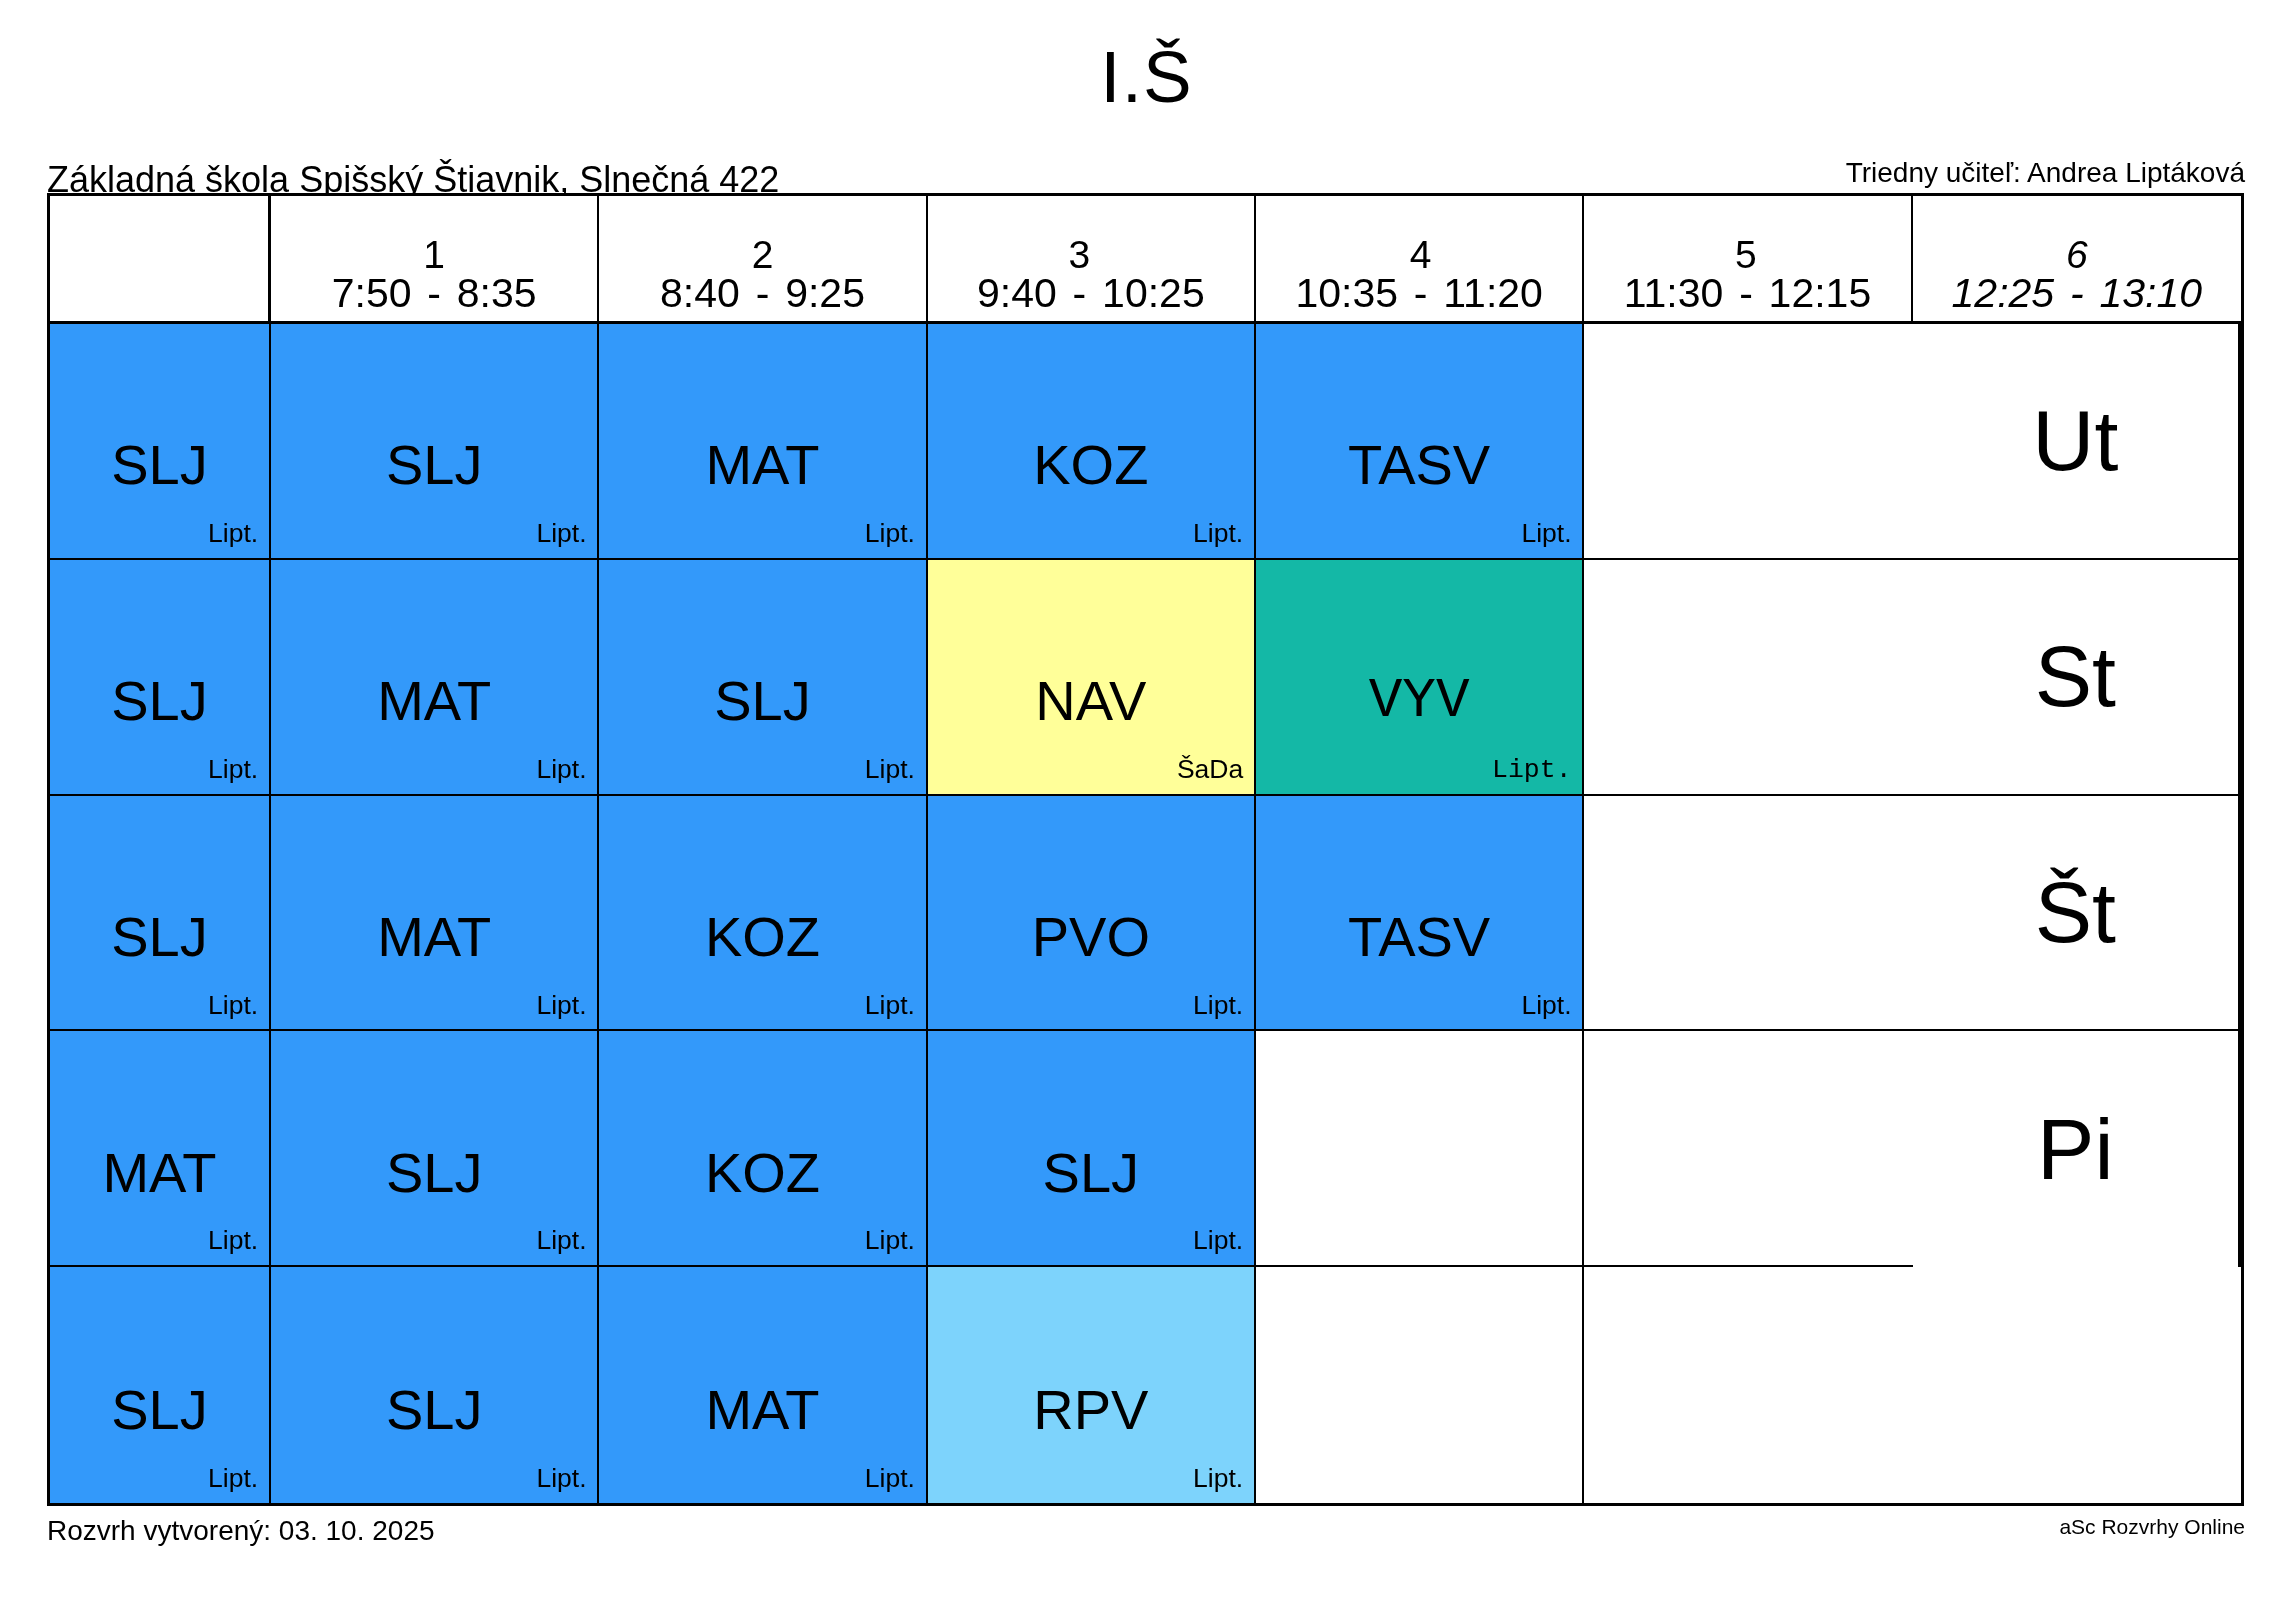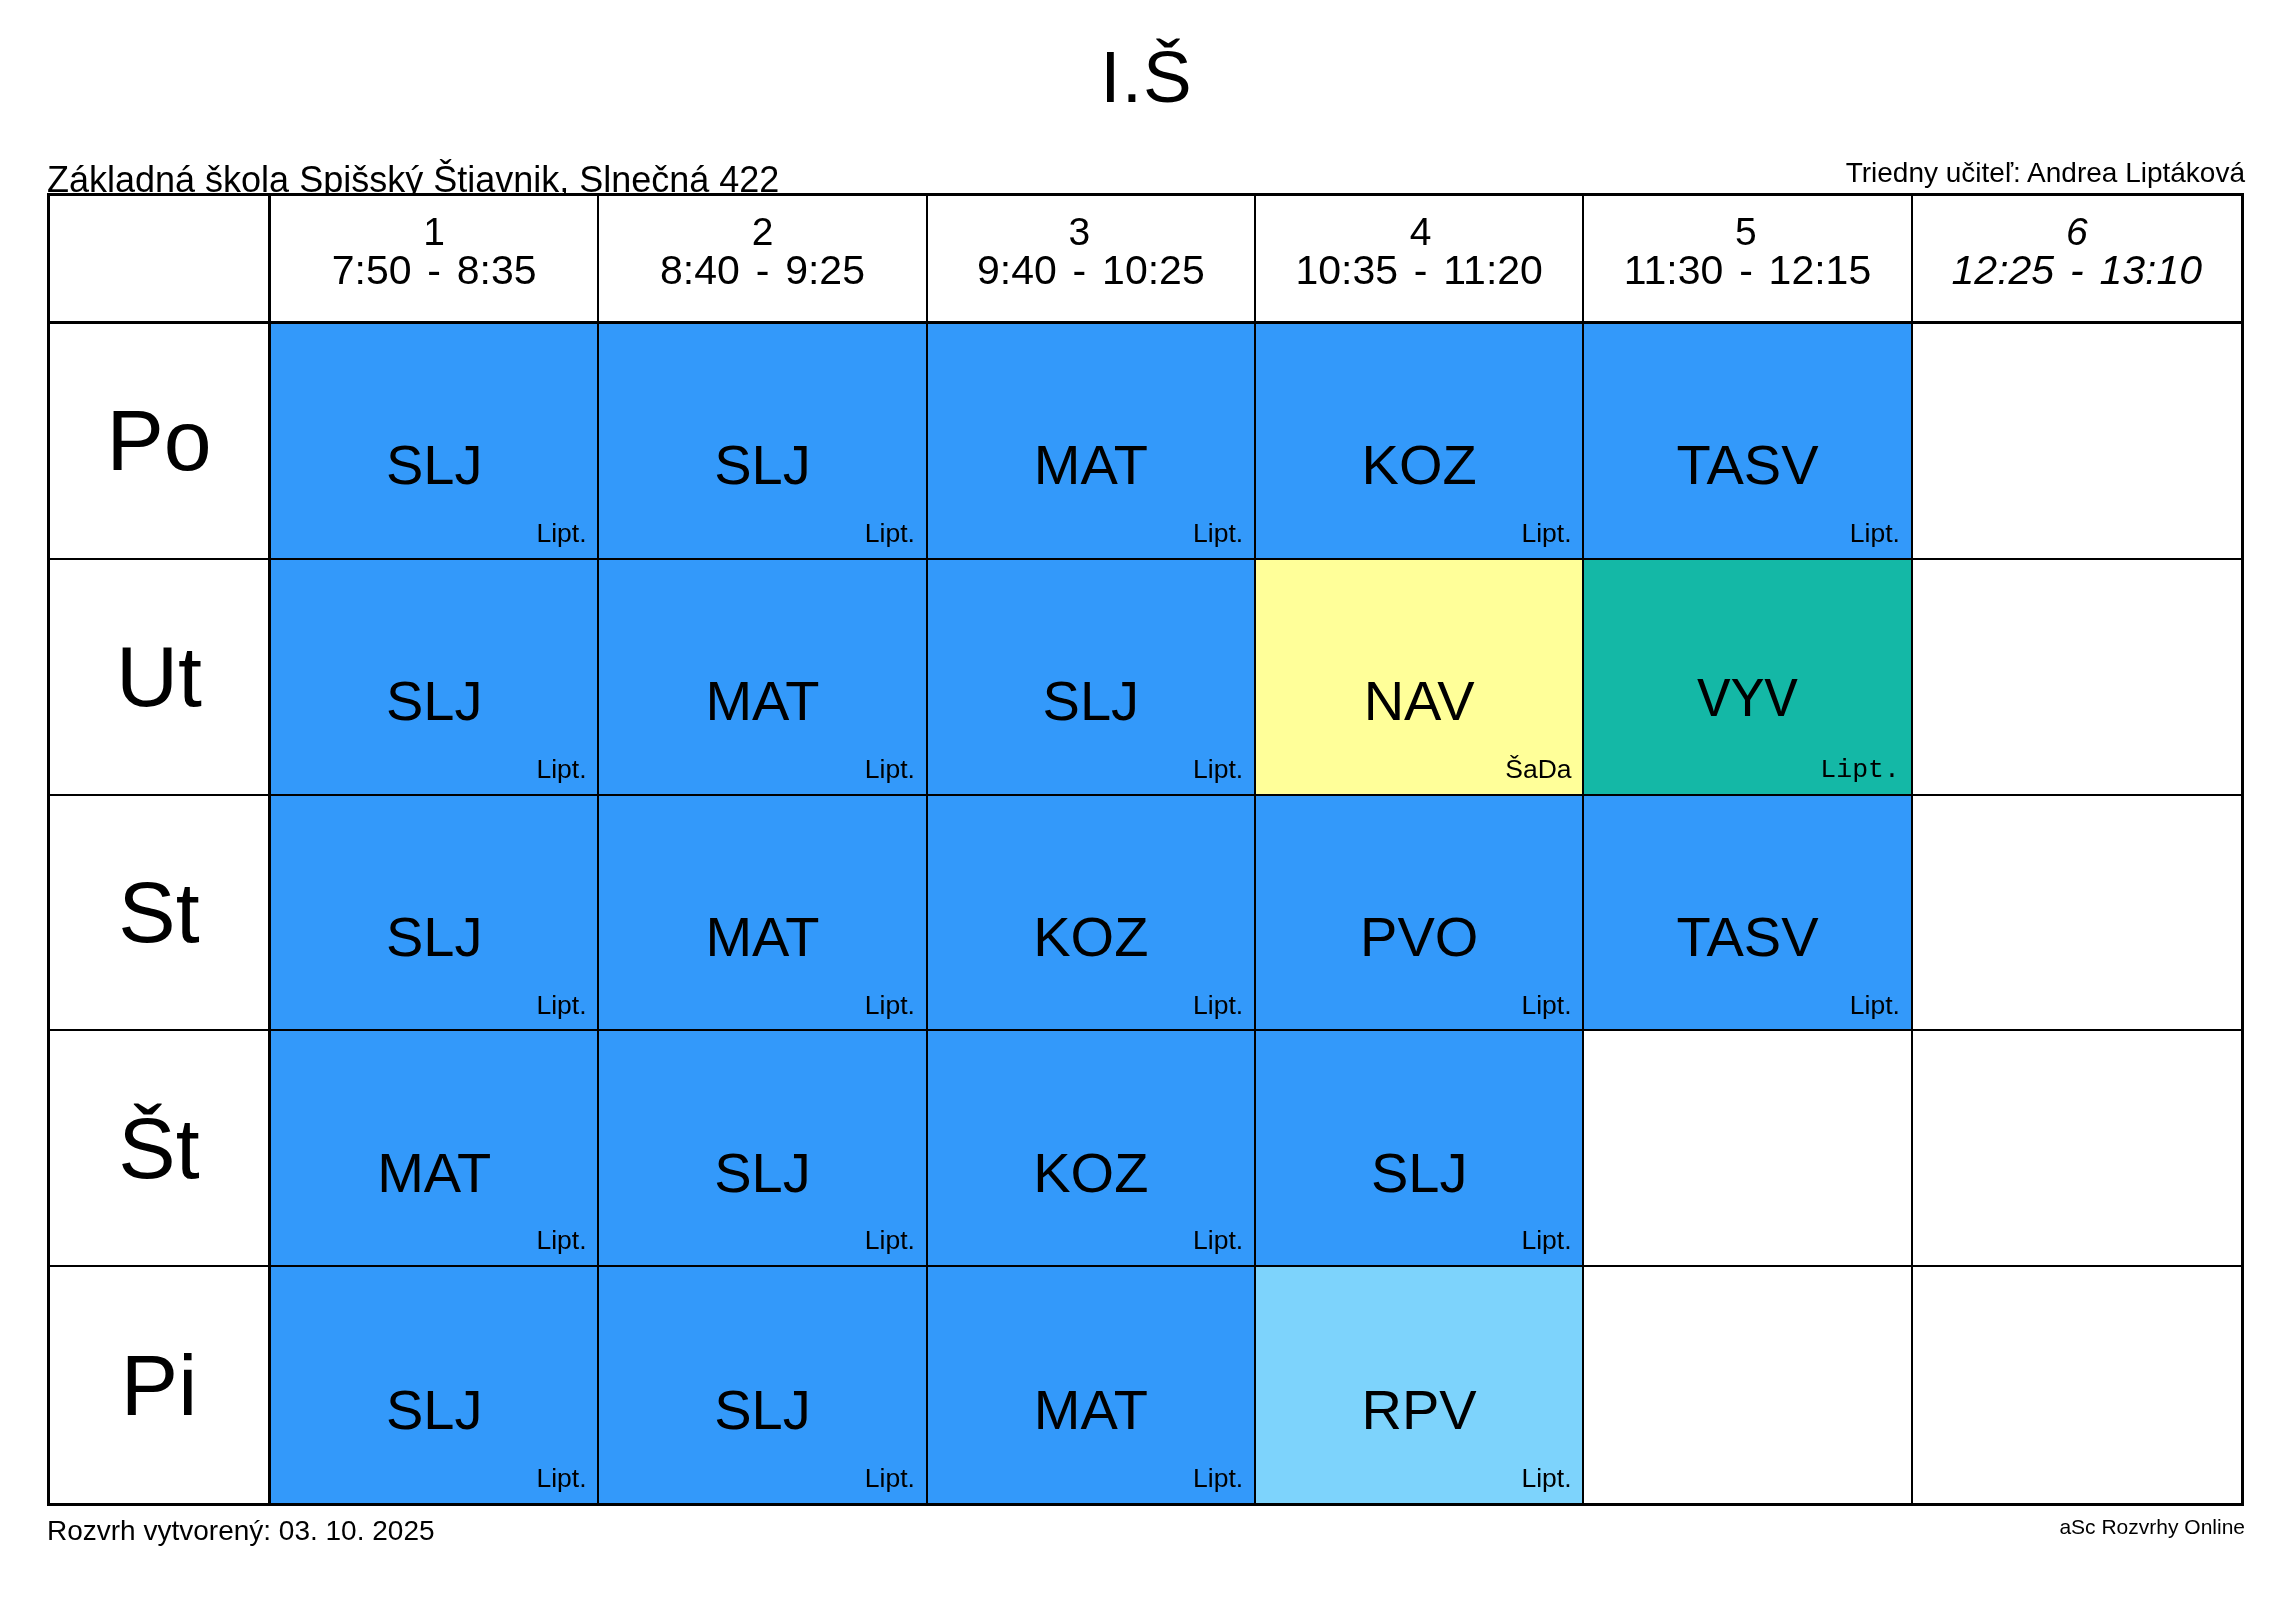--- a/index.html
+++ b/index.html
@@ -25,21 +25,21 @@
     border-right:2px solid #000;border-bottom:2px solid #000;
     background:#fff;
   }
   .cell.col-day{border-right:3.9px solid #000;}
   .cell.row-head{border-bottom:3.9px solid #000;}
   .cell.col-last{border-right:0;font-style:italic;}
   .cell.row-last{border-bottom:0;}
   
   .phead-inner{
     position:absolute;inset:0;display:flex;align-items:flex-end;justify-content:center;
-    gap:11.8px;padding-bottom:30px;box-sizing:border-box;
+    gap:11.8px;padding-bottom:7px;box-sizing:border-box;
   }
   .ptime{font-size:41px;line-height:1;}
   .pmid{display:flex;flex-direction:column;align-items:center;}
   .pnum{font-size:39px;line-height:0.95;}
   .pdash{font-size:41px;line-height:1;}
   
   .day-inner{
     position:absolute;inset:0;display:flex;align-items:center;justify-content:center;
     font-size:86px;
   }
@@ -117,23 +117,20 @@
     <div class="cell row-head col-last">
     <div class="phead-inner">
       <span class="ptime">12:25</span>
       <span class="pmid">
         <span class="pnum">6</span>
         <span class="pdash">-</span>
       </span>
       <span class="ptime">13:10</span>
     </div>
   </div>
-    <div class="cell col-day">
-    <div class="day-inner">Po</div>
-  </div>
     <div class="cell" style="background: rgb(51, 153, 250);">
     <div class="subject">SLJ</div>
     <div class="teacher">Lipt.</div>
   </div>
     <div class="cell" style="background: rgb(51, 153, 250);">
     <div class="subject">SLJ</div>
     <div class="teacher">Lipt.</div>
   </div>
     <div class="cell" style="background: rgb(51, 153, 250);">
     <div class="subject">MAT</div>

